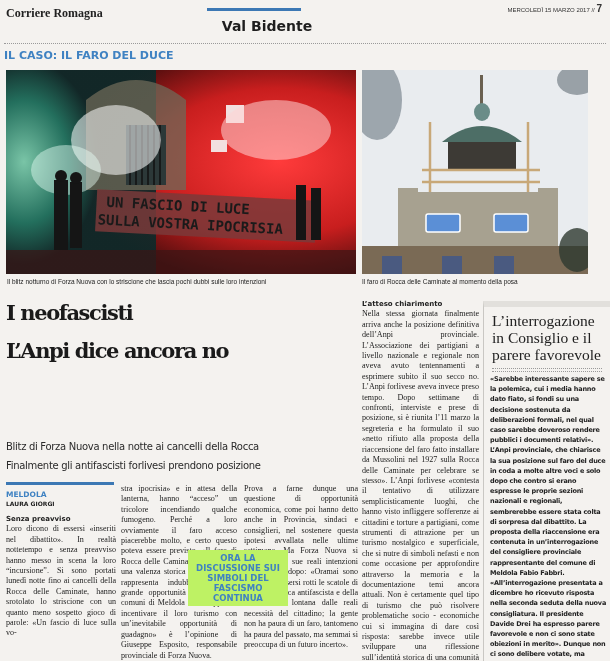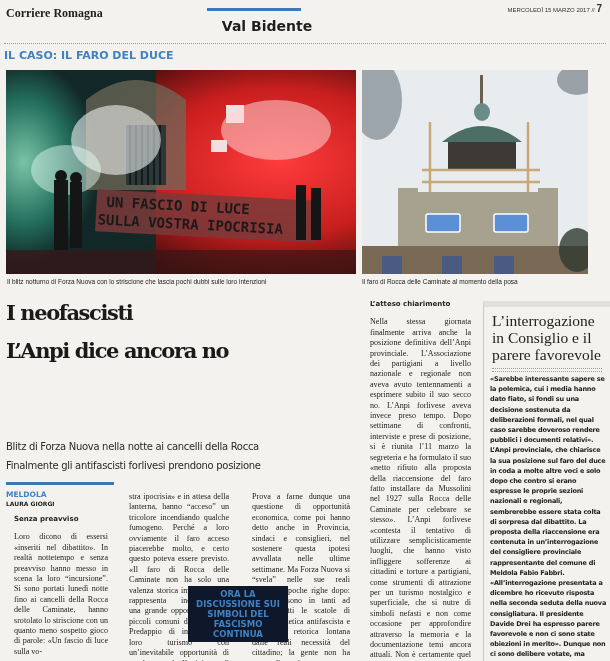--- a/index.html
+++ b/index.html
@@ -16,21 +16,21 @@
   .photo2{left:362px;top:70px;width:226px;height:204px;overflow:hidden;background:#e3e6ea;}
   .caption{font-family:"Liberation Sans",sans-serif;font-size:6.5px;color:#222;}
   .cap1{left:7px;top:278px;}
   .cap2{left:362px;top:278px;}
   .headline{left:6px;top:294px;font-family:"DejaVu Serif",serif;font-weight:bold;font-size:21px;line-height:38px;letter-spacing:-1.4px;color:#1a1a1a;}
   .subhead{left:6px;top:437px;font-family:"DejaVu Sans",sans-serif;font-size:10px;line-height:19px;letter-spacing:-0.3px;color:#2a2a2a;}
   .byline-bar{left:6px;top:482px;width:108px;height:3px;background:#3c78b4;}
   .place{left:6px;top:490px;font-family:"DejaVu Sans",sans-serif;font-weight:bold;font-size:7.5px;color:#3f82c2;}
   .author{left:6px;top:500px;font-family:"DejaVu Sans",sans-serif;font-weight:bold;font-size:6px;color:#222;}
   .body{font-family:"Liberation Serif",serif;font-size:8.1px;line-height:10.4px;color:#222;text-align:justify;}
-  .body p{margin:8px;}
+  .body p{margin:0;}
   .subhd{font-family:"DejaVu Sans",sans-serif;font-weight:bold;font-size:7px;margin-top:6px !important;}
   .col1{left:6px;top:508px;width:110px;}
   .col2{left:121px;top:484px;width:116px;}
   .col3{left:244px;top:484px;width:114px;}
   .pullquote{left:188px;top:550px;width:100px;text-align:center;font-family:"DejaVu Sans",sans-serif;font-weight:bold;font-size:8.5px;line-height:10px;color:#3f82c2;}
   .col4{left:362px;top:299px;width:117px;}
   .sidebar{left:483px;top:301px;width:126px;height:360px;border-left:1px solid #c9c7c3;border-top:6px solid #e2e0dc;}
   .sb-title{left:492px;top:312px;font-family:"Liberation Serif",serif;font-size:15.5px;line-height:17px;color:#222;}
   .sb-rule{left:492px;top:368px;width:110px;border-top:1px dotted #999;}
   .sb-rule2{left:492px;top:371px;width:110px;border-top:1px dotted #999;}
@@ -143,21 +143,21 @@
 </div>
 
 <div class="abs body col2">
   <p>stra ipocrisia» e in attesa della lanterna, hanno “acceso” un tricolore incendiando qualche fumogeno. Perché a loro ovviamente il faro acceso piacerebbe molto, e certo questo poteva essere previsto. «Il faro di Rocca delle Caminate non ha solo una valenza storica importante ma rappresenta indubbiamente una grande opportunità per i piccoli comuni di Meldola e Predappio di incentivare il loro turismo con un’inevitabile opportunità di guadagno» è l’opinione di Giuseppe Esposito, responsabile provinciale di Forza Nuova.</p>
 </div>
 
 <div class="abs body col3">
   <p>Prova a farne dunque una questione di opportunità economica, come poi hanno detto anche in Provincia, sindaci e consiglieri, nel sostenere questa ipotesi avvallata nelle ultime settimane. Ma Forza Nuova si “svela” nelle sue reali intenzioni poche righe dopo: «Oramai sono in tanti ad essersi rotti le scatole di questa ipotetica antifascista e della sua retorica lontana dalle reali necessità del cittadino; la gente non ha paura di un faro, tantomeno ha paura del passato, ma semmai si preoccupa di un futuro incerto».</p>
 </div>
 
-<div class="abs pullquote" style="background:#0f172a;padding:3px 0;margin-top:36px;">ORA LA DISCUSSIONE SUI SIMBOLI DEL FASCISMO CONTINUA</div>
+<div class="abs pullquote" style="background:#bef264;padding:3px 0;">ORA LA DISCUSSIONE SUI SIMBOLI DEL FASCISMO CONTINUA</div>
 
 <div class="abs body col4">
   <p class="subhd" style="margin-top:0 !important;">L’atteso chiarimento</p>
   <p>Nella stessa giornata finalmente arriva anche la posizione definitiva dell’Anpi provinciale. L’Associazione dei partigiani a livello nazionale e regionale non aveva avuto tentennamenti a esprimere subito il suo secco no. L’Anpi forlivese aveva invece preso tempo. Dopo settimane di confronti, interviste e prese di posizione, si è riunita l’11 marzo la segreteria e ha formulato il suo «netto rifiuto alla proposta della riaccensione del faro fatto installare da Mussolini nel 1927 sulla Rocca delle Caminate per celebrare se stesso». L’Anpi forlivese «contesta il tentativo di utilizzare semplicisticamente luoghi, che hanno visto infliggere sofferenze ai cittadini e torture a partigiani, come strumenti di attrazione per un turismo nostalgico e superficiale, che si nutre di simboli nefasti e non come occasione per approfondire attraverso la memoria e la documentazione temi ancora attuali. Non è certamente quel tipo di turismo che può risolvere problematiche socio - economiche cui si immagina di dare così risposta: sarebbe invece utile sviluppare una riflessione sull’identità storica di una comunità che non si identifica con la simbologia del regime fascista, ma si fonda invece su una tradizione democratica, antagonista, e di partecipazione».</p>
 </div>
 
 <div class="abs sidebar"></div>
 <div class="abs sb-title" style="width:112px;">L’interrogazione in Consiglio e il parere favorevole</div>
 <div class="abs sb-rule"></div>
 <div class="abs sb-rule2"></div>

